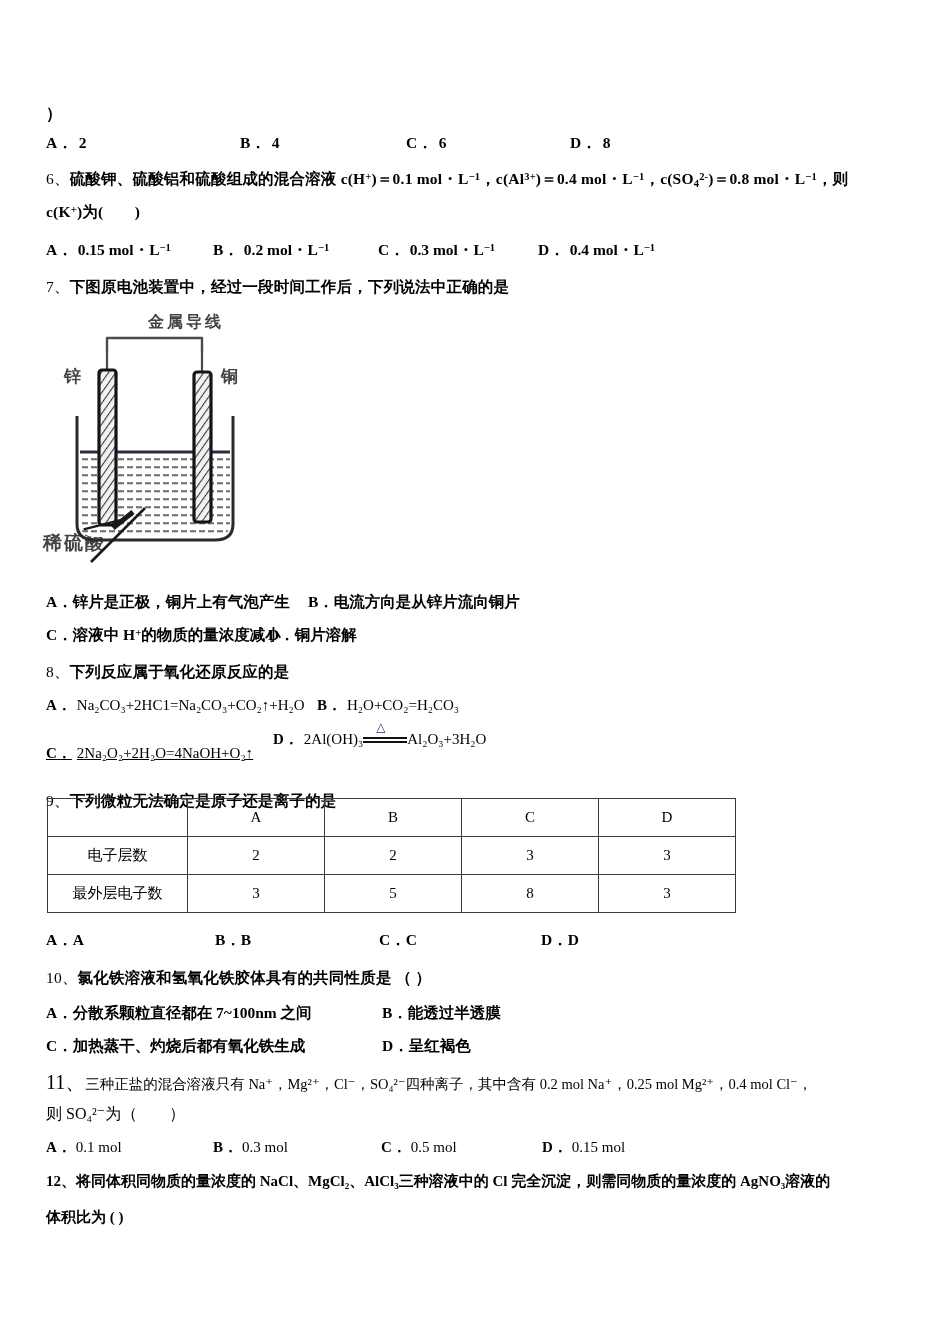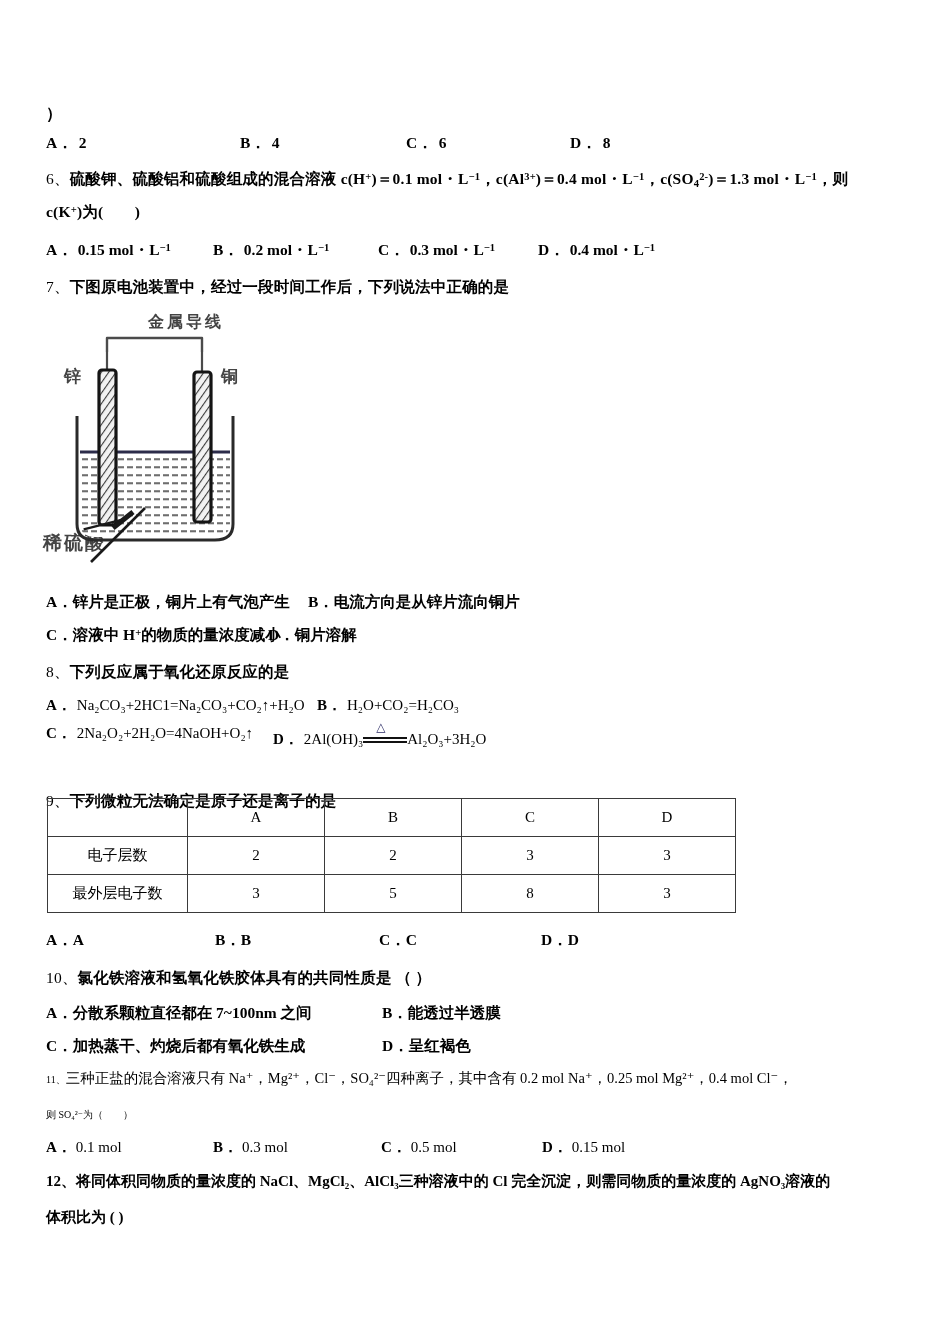--- a/index.html
+++ b/index.html
@@ -94,21 +94,21 @@
     <span>B．</span><span style="display:inline-block;width:6px"></span><span>4</span>
   </div>
   <div class="line opt" style="left:406px; top:133px;">
     <span>C．</span><span style="display:inline-block;width:6px"></span><span>6</span>
   </div>
   <div class="line opt" style="left:570px; top:133px;">
     <span>D．</span><span style="display:inline-block;width:6px"></span><span>8</span>
   </div>
 
   <div class="line qtext" style="left:46px; top:169px;">
-    <span class="qnum">6、</span><span>硫酸钾、硫酸铝和硫酸组成的混合溶液 c(H</span><sup>+</sup><span>)＝0.1 mol・L</span><sup>−1</sup><span>，c(Al</span><sup>3+</sup><span>)＝0.4 mol・L</span><sup>−1</sup><span>，c(SO</span><sub>4</sub><sup>2-</sup><span>)＝1.3 mol・L</span><sup>−1</sup><span>，则</span>
+    <span class="qnum">6、</span><span>硫酸钾、硫酸铝和硫酸组成的混合溶液 c(H</span><sup>+</sup><span>)＝0.1 mol・L</span><sup>−1</sup><span>，c(Al</span><sup>3+</sup><span>)＝0.4 mol・L</span><sup>−1</sup><span>，c(SO</span><sub>4</sub><sup>2-</sup><span>)＝0.8 mol・L</span><sup>−1</sup><span>，则</span>
   </div>
   <div class="line qtext" style="left:46px; top:202px;">
     <span>c(K</span><sup>+</sup><span>)为(　　)</span>
   </div>
 
   <div class="line opt" style="left:46px; top:240px;">
     <span>A．</span><span style="display:inline-block;width:5px"></span><span>0.15 mol・L</span><sup>−1</sup>
   </div>
   <div class="line opt" style="left:213px; top:240px;">
     <span>B．</span><span style="display:inline-block;width:5px"></span><span>0.2 mol・L</span><sup>−1</sup>
@@ -185,21 +185,21 @@
     <span class="qnum">8、</span><span>下列反应属于氧化还原反应的是</span>
   </div>
 
   <div class="line" style="left:46px; top:696px;">
     <span class="monob">A．</span><span style="display:inline-block;width:5px"></span><span class="mono">Na₂CO₃+2HC1=Na₂CO₃+CO₂↑+H₂O</span>
   </div>
   <div class="line" style="left:317px; top:696px;">
     <span class="monob">B．</span><span style="display:inline-block;width:5px"></span><span class="mono">H₂O+CO₂=H₂CO₃</span>
   </div>
 
-  <div class="line" style="left:46px; top:724px;">
+  <div class="line" style="left:46px; top:744px;text-decoration:underline;">
     <span class="monob">C．</span><span style="display:inline-block;width:5px"></span><span class="mono">2Na₂O₂+2H₂O=4NaOH+O₂↑</span>
   </div>
   <div class="line" style="left:273px; top:730px;">
     <span class="monob">D．</span><span style="display:inline-block;width:5px"></span><span class="mono">2Al(OH)₃</span><span class="cond-arrow" style="display:inline-block; position:relative; width:44px; height:14px; vertical-align:middle;">
         <span style="position:absolute; left:13px; top:-13px; font-size:12px; color:#2b2b66;">△</span>
         <span style="position:absolute; left:0; top:4px; width:44px; height:1.4px; background:#111;"></span>
         <span style="position:absolute; left:0; top:8px; width:44px; height:1.4px; background:#111;"></span>
       </span><span class="mono">Al₂O₃+3H₂O</span>
   </div>
 
@@ -256,24 +256,24 @@
     <span>B．</span><span>能透过半透膜</span>
   </div>
   <div class="line opt" style="left:46px; top:1036px;">
     <span>C．</span><span>加热蒸干、灼烧后都有氧化铁生成</span>
   </div>
   <div class="line opt" style="left:382px; top:1036px;">
     <span>D．</span><span>呈红褐色</span>
   </div>
 
   <div class="line" style="left:46px; top:1069px;">
-    <span class="mono" style="font-size:10px;">11、</span><span class="mono" style="font-size:14.5px;">三种正盐的混合溶液只有 Na⁺，Mg²⁺，Cl⁻，SO₄²⁻四种离子，其中含有 0.2 mol Na⁺，0.25 mol Mg²⁺，0.4 mol Cl⁻，</span>
+    <span class="mono" style="font-size:20px;">11、</span><span class="mono" style="font-size:14.5px;">三种正盐的混合溶液只有 Na⁺，Mg²⁺，Cl⁻，SO₄²⁻四种离子，其中含有 0.2 mol Na⁺，0.25 mol Mg²⁺，0.4 mol Cl⁻，</span>
   </div>
   <div class="line" style="left:46px; top:1104px;">
-    <span class="mono" style="font-size:10px;">则 SO₄²⁻为（　　）</span>
+    <span class="mono" style="font-size:16px;">则 SO₄²⁻为（　　）</span>
   </div>
 
   <div class="line" style="left:46px; top:1138px;">
     <span class="monob">A．</span><span style="display:inline-block;width:4px"></span><span class="mono">0.1 mol</span>
   </div>
   <div class="line" style="left:213px; top:1138px;">
     <span class="monob">B．</span><span style="display:inline-block;width:4px"></span><span class="mono">0.3 mol</span>
   </div>
   <div class="line" style="left:381px; top:1138px;">
     <span class="monob">C．</span><span style="display:inline-block;width:4px"></span><span class="mono">0.5 mol</span>

